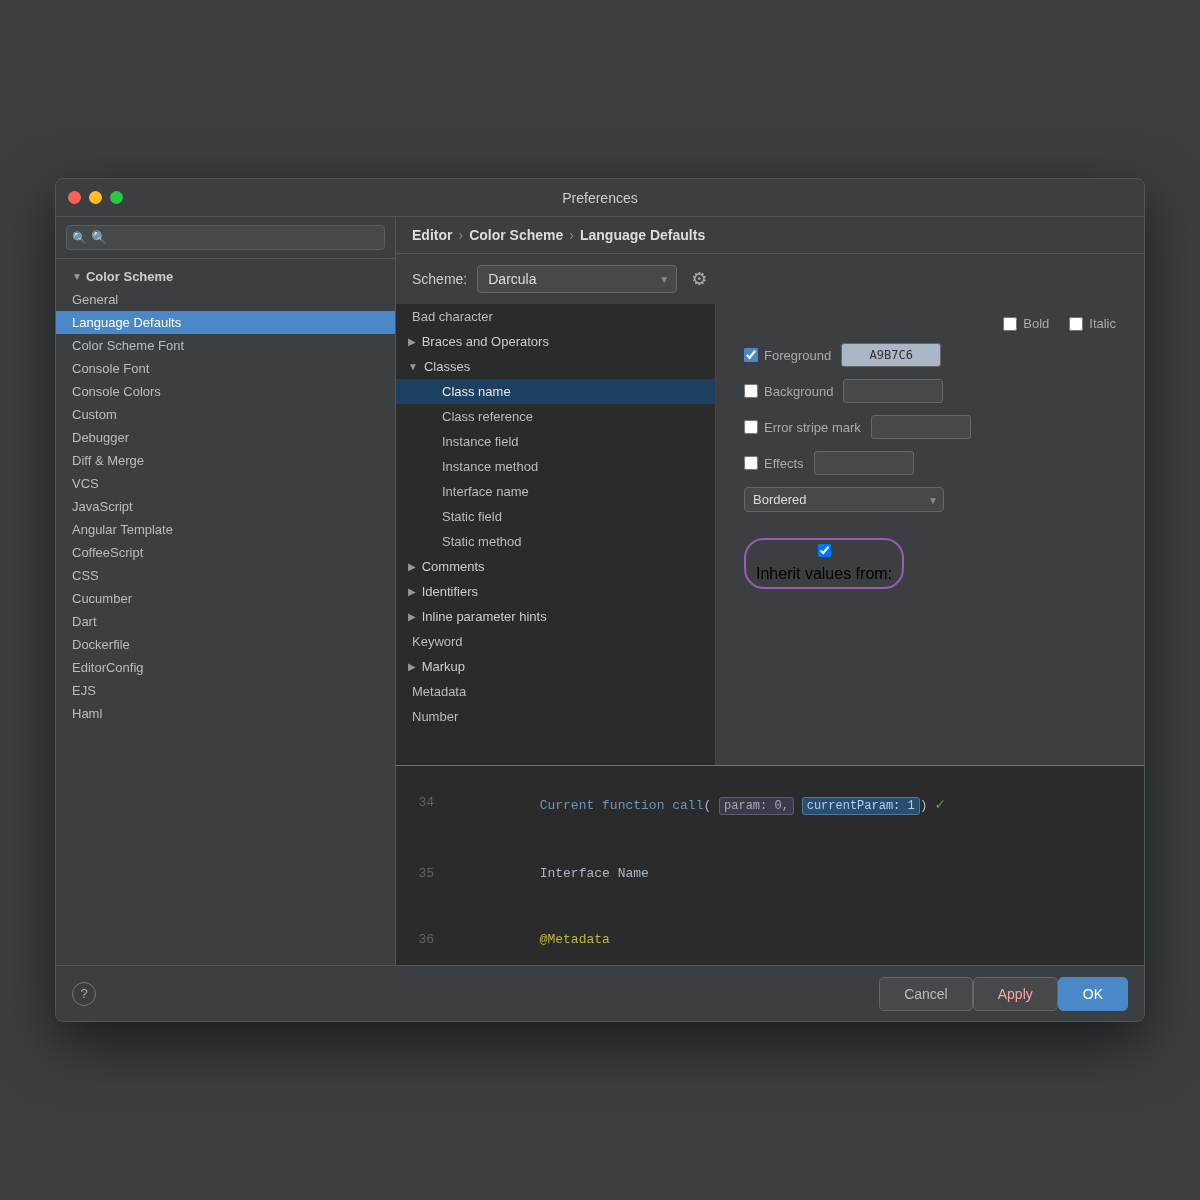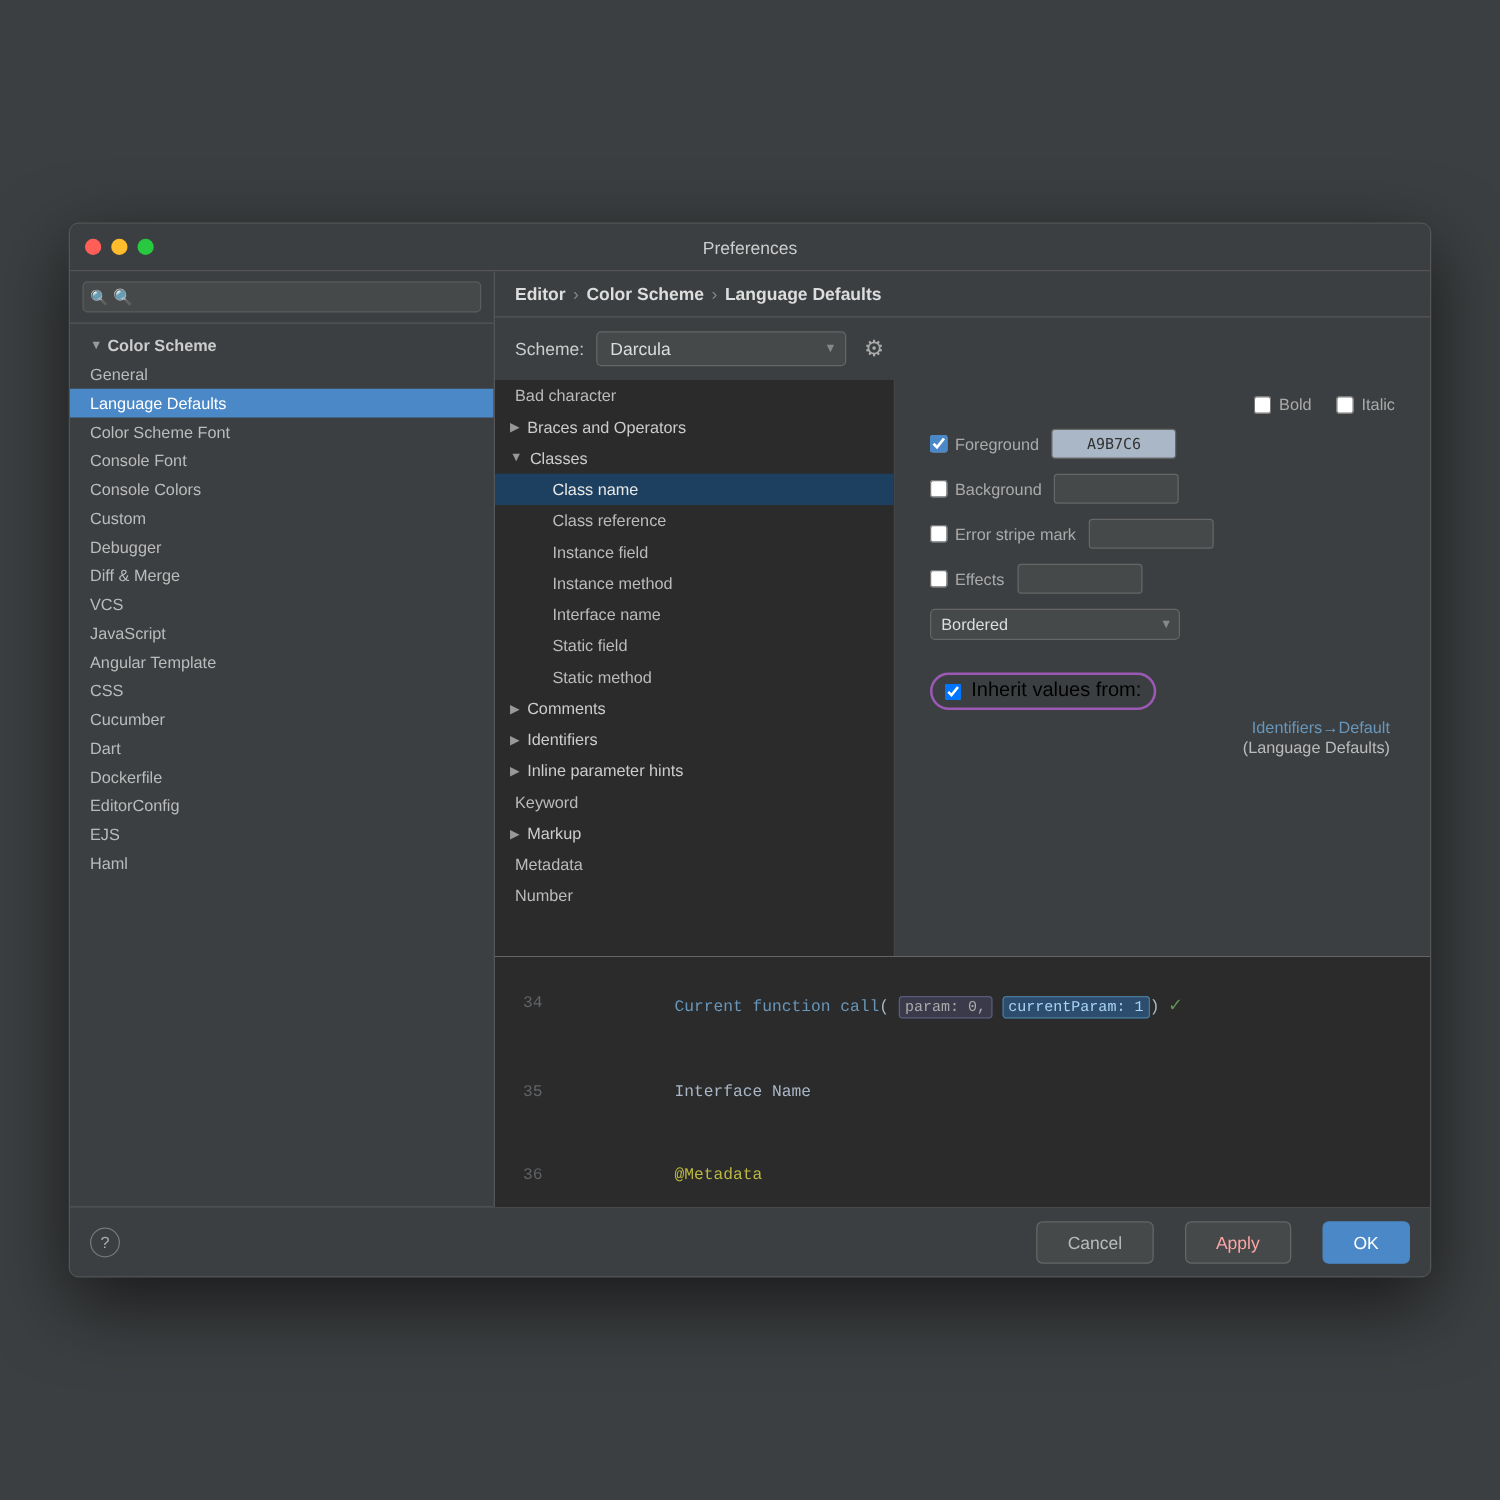--- a/index.html
+++ b/index.html
@@ -306,20 +306,21 @@
       gap: 8px;
       margin-bottom: 6px;
     }
     .inherit-checkbox-wrapper {
       border: 2px solid #9b59b6;
       border-radius: 20px;
       padding: 4px 10px;
       display: flex;
       align-items: center;
       gap: 8px;
+      flex-direction: column;
     }
     .inherit-link {
       color: #6897bb;
       font-size: 13px;
       text-align: right;
       display: block;
       margin-top: 4px;
       cursor: pointer;
     }
     .inherit-sub {
@@ -390,21 +391,21 @@
       background: none;
       color: #aaa;
       font-size: 13px;
       cursor: pointer;
       display: flex;
       align-items: center;
       justify-content: center;
     }
     .bottom-buttons {
       display: flex;
-      gap: 25px;
+      gap: 0;
       align-items: center;
     }
     .btn-cancel, .btn-apply, .btn-ok {
       padding: 8px 24px;
       border-radius: 5px;
       font-size: 14px;
       cursor: pointer;
       border: 1px solid #666;
     }
     .btn-cancel {
@@ -487,20 +488,23 @@
           <span>Diff &amp; Merge</span>
         </div>
         <div class="tree-item">
           <span>VCS</span>
         </div>
         <div class="tree-item">
           <span>JavaScript</span>
         </div>
         <div class="tree-item">
           <span>Angular Template</span>
+        </div>
+        <div class="tree-item">
+          <span>CoffeeScript</span>
         </div>
         <div class="tree-item">
           <span>CSS</span>
         </div>
         <div class="tree-item">
           <span>Cucumber</span>
         </div>
         <div class="tree-item">
           <span>Dart</span>
         </div>
@@ -661,24 +665,20 @@
                 <span class="effect-select-arrow">▼</span>
               </div>
             </div>
 
             <div class="inherit-section">
               <div class="inherit-row">
                 <div class="inherit-checkbox-wrapper">
                   <input type="checkbox" checked="" style="">
                   <span>Inherit values from:</span>
                 </div>
-              </div>
-              <div style="text-align:right; padding-right: 4px;">
-                <a class="inherit-link">Identifiers→Default</a>
-                <span class="inherit-sub">(Language Defaults)</span>
               </div>
             </div>
           </div>
         </div>
 
         <div class="preview-area">
           <div class="code-line">
             <span class="line-num">34</span><span class="kw-blue">Current function call</span>( <span class="param-hint">param: 0,</span> <span class="current-param-hint">currentParam: 1</span>) <span class="checkmark">✓</span>
           </div>
           <div class="code-line">

